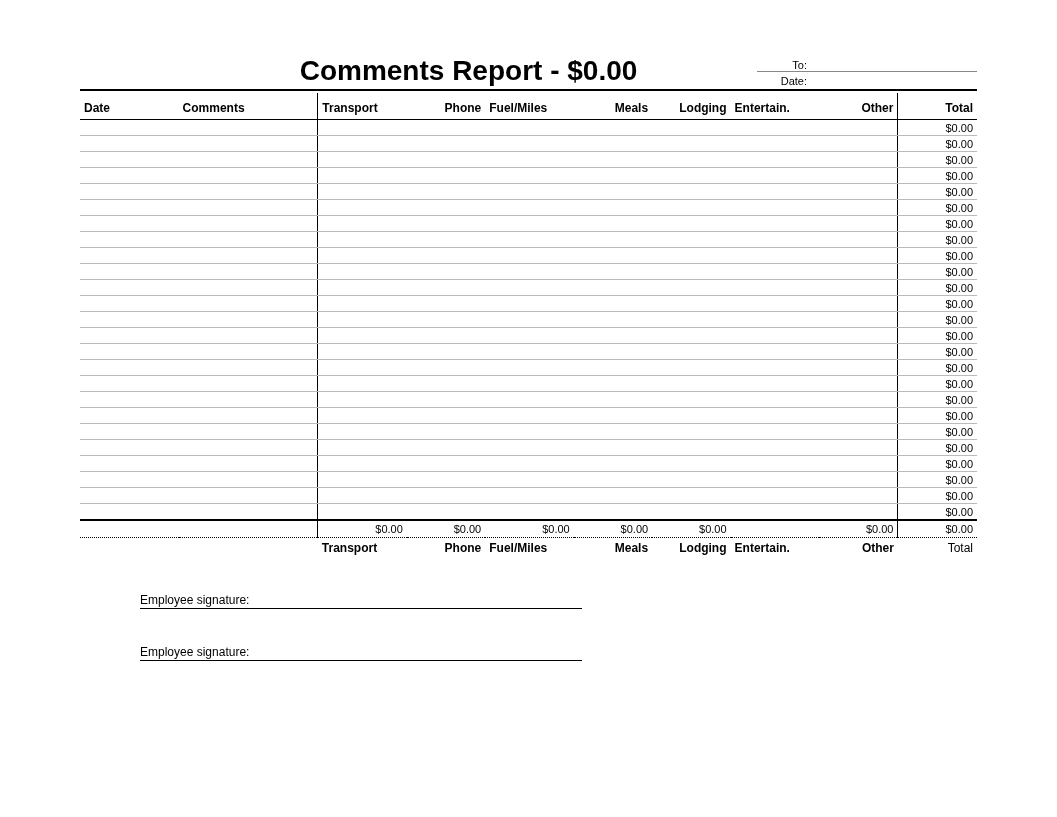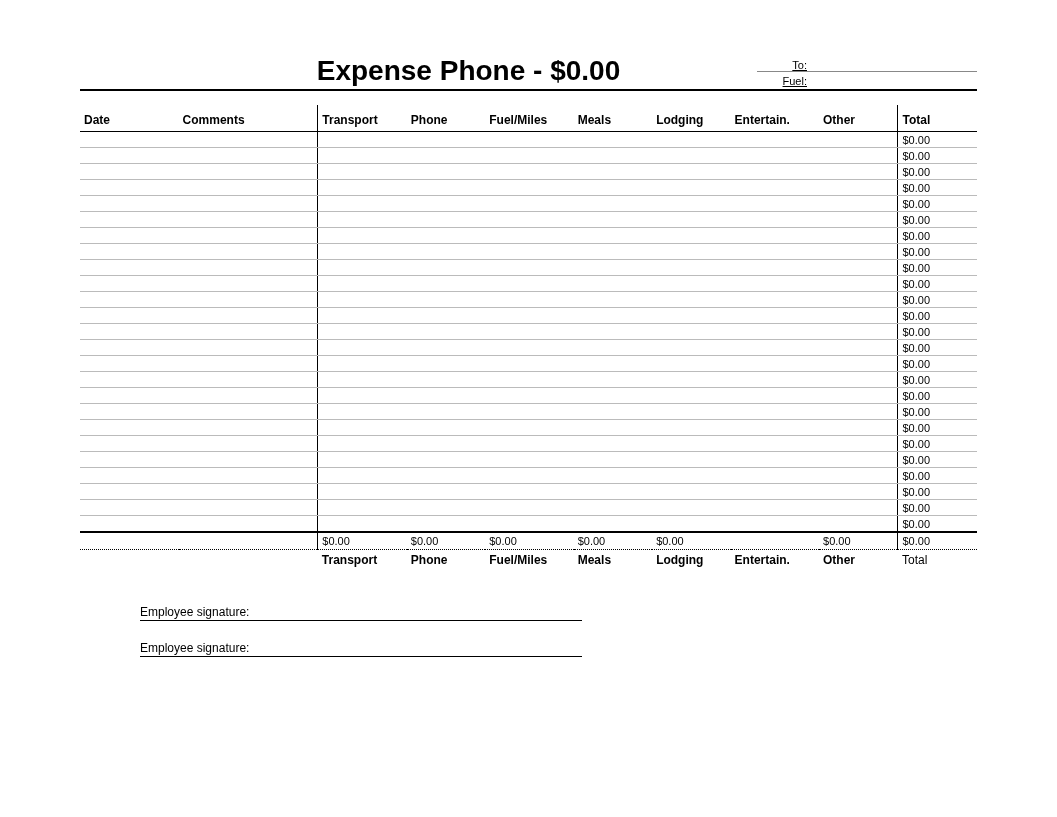--- a/index.html
+++ b/index.html
@@ -33,47 +33,46 @@
   }
   .meta {
     font-size: 11px;
     width: 220px;
   }
   .meta-row {
     display: flex;
     border-bottom: 1px solid #888;
     height: 15px;
     align-items: flex-end;
-    text-decoration: underline;
   }
   .meta-row:last-child { border-bottom: none; }
   .meta-label {
     width: 50px;
     text-align: right;
     padding-right: 4px;
   }
   .meta-val {
     flex: 1;
   }
 
   table.main {
     width: 100%;
     border-collapse: collapse;
     font-size: 12px;
-    margin-top: 14px;
+    margin-top: 2px;
   }
   table.main th {
     font-weight: bold;
     font-size: 12px;
     text-align: left;
     padding: 8px 4px 4px 4px;
     border-bottom: 1.5px solid #000;
     white-space: nowrap;
   }
-  table.main th.r, table.main td.r { }
+  table.main th.r, table.main td.r { text-align: right; }
   table.main td {
     border-bottom: 1px solid #bbb;
     height: 15px;
     padding: 0 4px;
     font-size: 11px;
     white-space: nowrap;
   }
   
   .vsep-left { border-left: 1.5px solid #000; }
   .vsep-right { border-right: 1.5px solid #000; }
@@ -102,45 +101,45 @@
   }
   .bottom-right {
     width: 56%;
     padding-left: 60px;
     box-sizing: border-box;
   }
   .line {
     border-bottom: 1px solid #888;
     height: 18px;
   }
-  .sig-block { margin-bottom: 20px; }
+  .sig-block { margin-bottom: 36px; }
   .sig-label {
     font-size: 12px;
     border-bottom: 1.5px solid #000;
     padding-bottom: 1px;
   }
   .comments-label {
     border-bottom: 1.5px solid #000;
     padding-top: 16px;
   }
 </style>
 </head>
 <body>
 
 <div class="page">
 
   <div class="header-row">
-    <div class="title">Expense Phone - $0.00</div>
+    <div class="title">Comments Report - $0.00</div>
     <div class="meta">
       <div class="meta-row">
         <div class="meta-label">To:</div>
         <div class="meta-val"></div>
       </div>
       <div class="meta-row">
-        <div class="meta-label">Fuel:</div>
+        <div class="meta-label">Date:</div>
         <div class="meta-val"></div>
       </div>
     </div>
   </div>
 
   <table class="main">
     <thead>
       <tr>
         <th style="width:90px">Date</th>
         <th style="width:130px">Comments</th>

